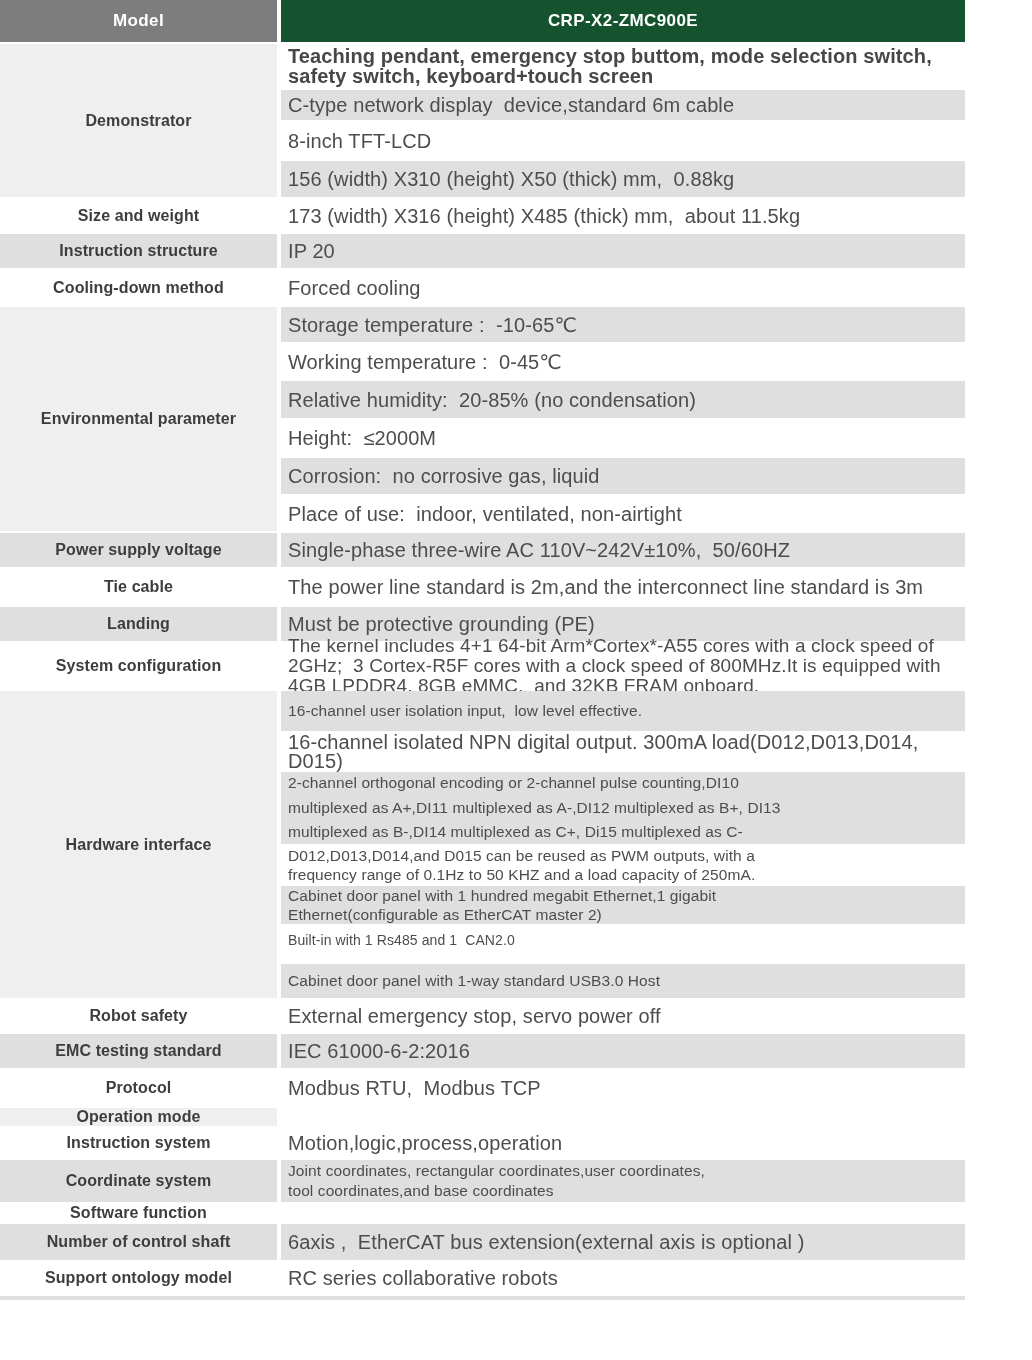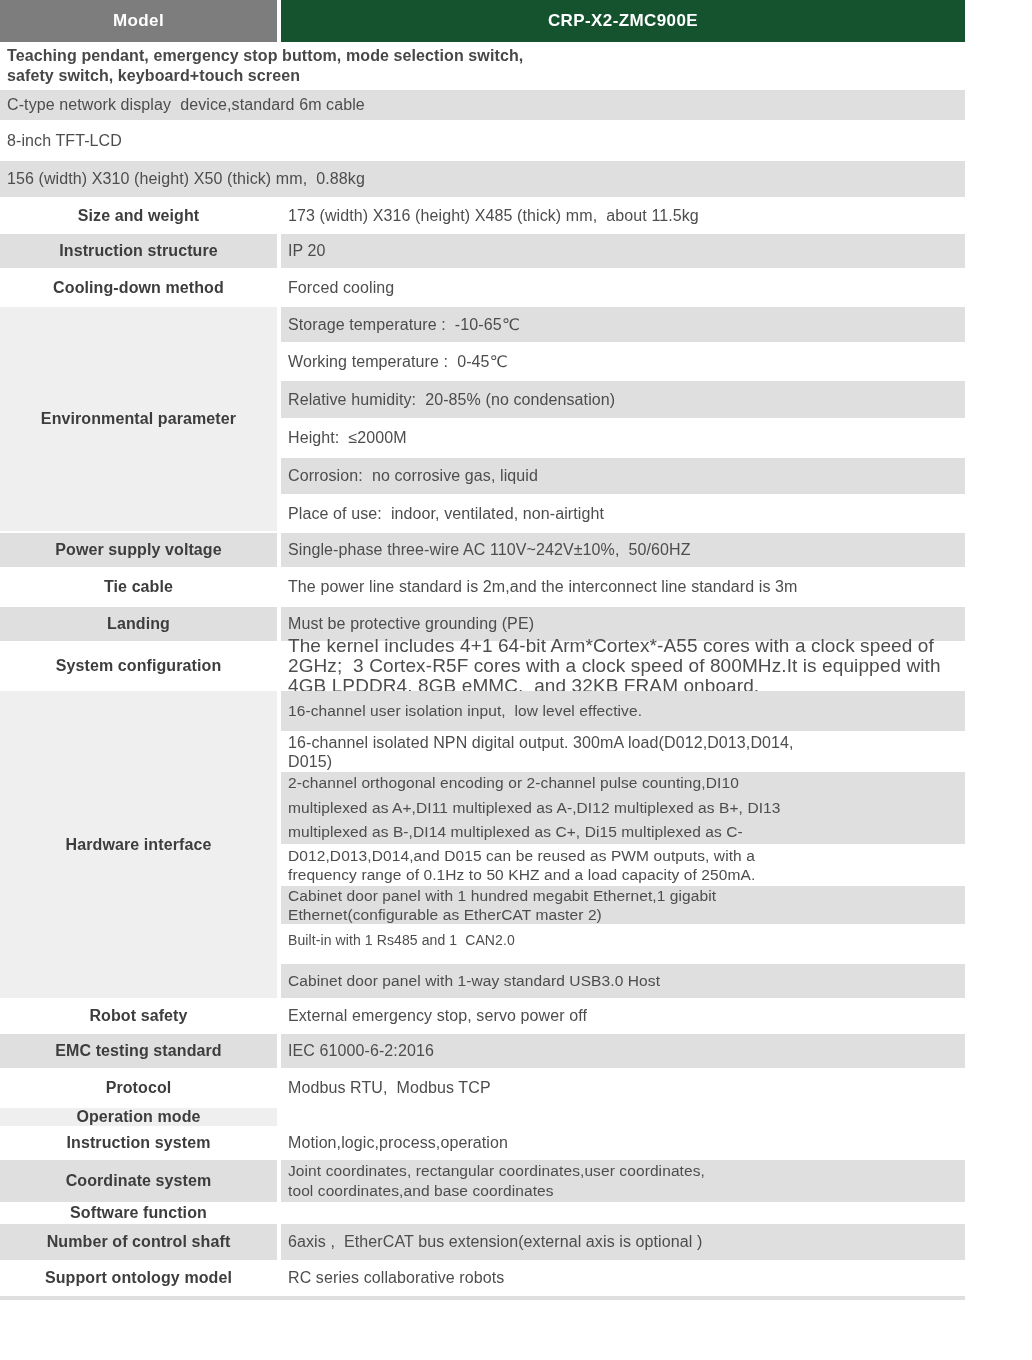--- a/index.html
+++ b/index.html
@@ -2,21 +2,21 @@
 <html><head>
 <meta charset="utf-8">
 <style>
   html,body{margin:0;padding:0;background:#ffffff;}
   body{width:1032px;font-family:"Liberation Sans","DejaVu Sans",sans-serif;-webkit-font-smoothing:antialiased;}
   .table{width:965px;}
   .grp{display:flex;gap:4px;margin-bottom:2px;}
   .lbl{width:277px;flex:none;display:flex;align-items:center;justify-content:center;
        text-align:center;font-weight:bold;font-size:16px;color:#3d3d3d;letter-spacing:.1px;}
   .rows{flex:1;display:flex;flex-direction:column;gap:2px;min-width:0;}
-  .vr{display:flex;align-items:center;padding:0 8px 0 7px;font-size:16px;color:#4d4d4d;
+  .vr{display:flex;align-items:center;padding:0 8px 0 7px;font-size:20px;color:#4d4d4d;
       line-height:20px;white-space:pre-wrap;letter-spacing:.1px;}
   .bw{background:#ffffff;}
   .bg{background:#dfdfdf;}
   .bm{background:#efefef;}
   .hd .lbl{background:#7d7d7d;color:#ffffff;font-size:17px;letter-spacing:.4px;}
   .hd .vr{background:#14532d;color:#ffffff;font-weight:bold;font-size:17px;justify-content:center;padding:0;letter-spacing:.4px;}
   .b{font-weight:bold;color:#474747;}
   .s15{font-size:15.5px;}
   .s14{font-size:19px;line-height:20px;}
   .s13{font-size:14px;}
@@ -32,20 +32,21 @@
 <div class="table">
 
   <div class="grp hd">
     <div class="lbl">Model</div>
     <div class="rows">
         <div class="vr" style="height:42px">CRP-X2-ZMC900E</div>
       </div>
   </div>
 
   <div class="grp">
+    <div class="lbl bm">Demonstrator</div>
     <div class="rows">
       <div class="vr bw b" style="height:44px">Teaching pendant, emergency stop buttom, mode selection switch,
 safety switch, keyboard+touch screen</div>
       <div class="vr bg" style="height:30px">C-type network display  device,standard 6m cable</div>
       <div class="vr bw" style="height:37px">8-inch TFT-LCD</div>
       <div class="vr bg" style="height:36px">156 (width) X310 (height) X50 (thick) mm,  0.88kg</div>
     </div>
   </div>
 
   <div class="grp">

